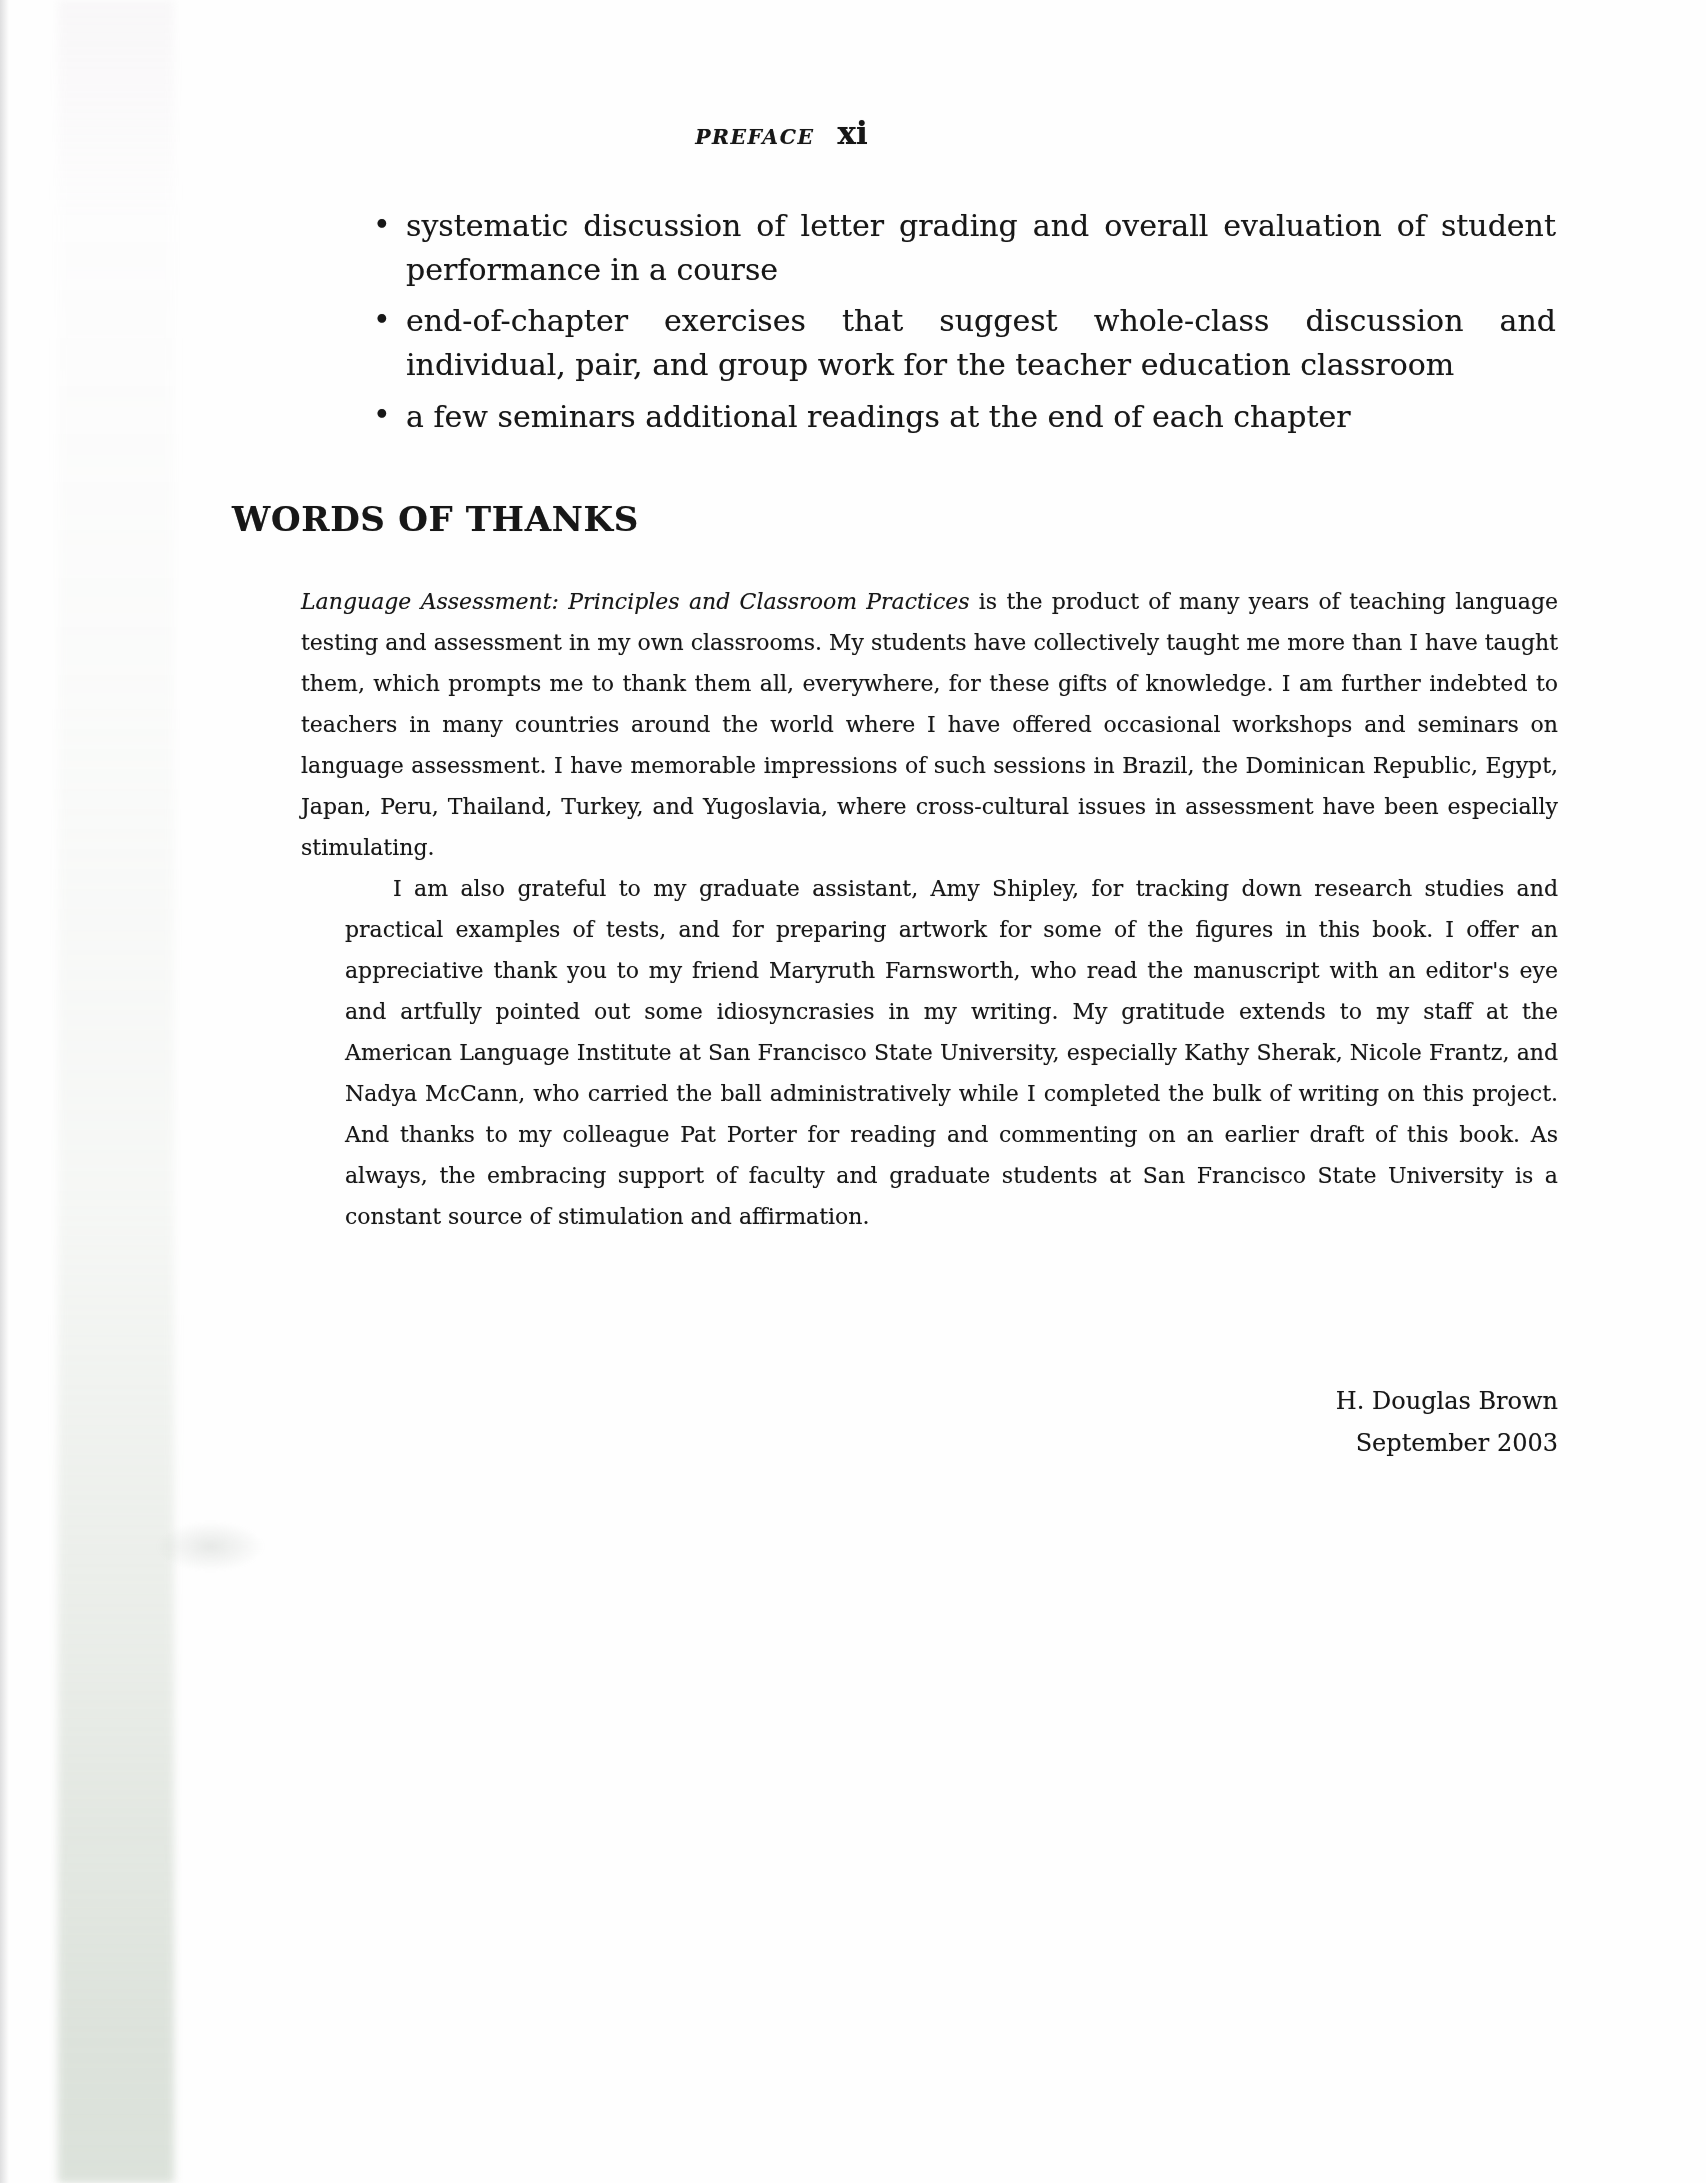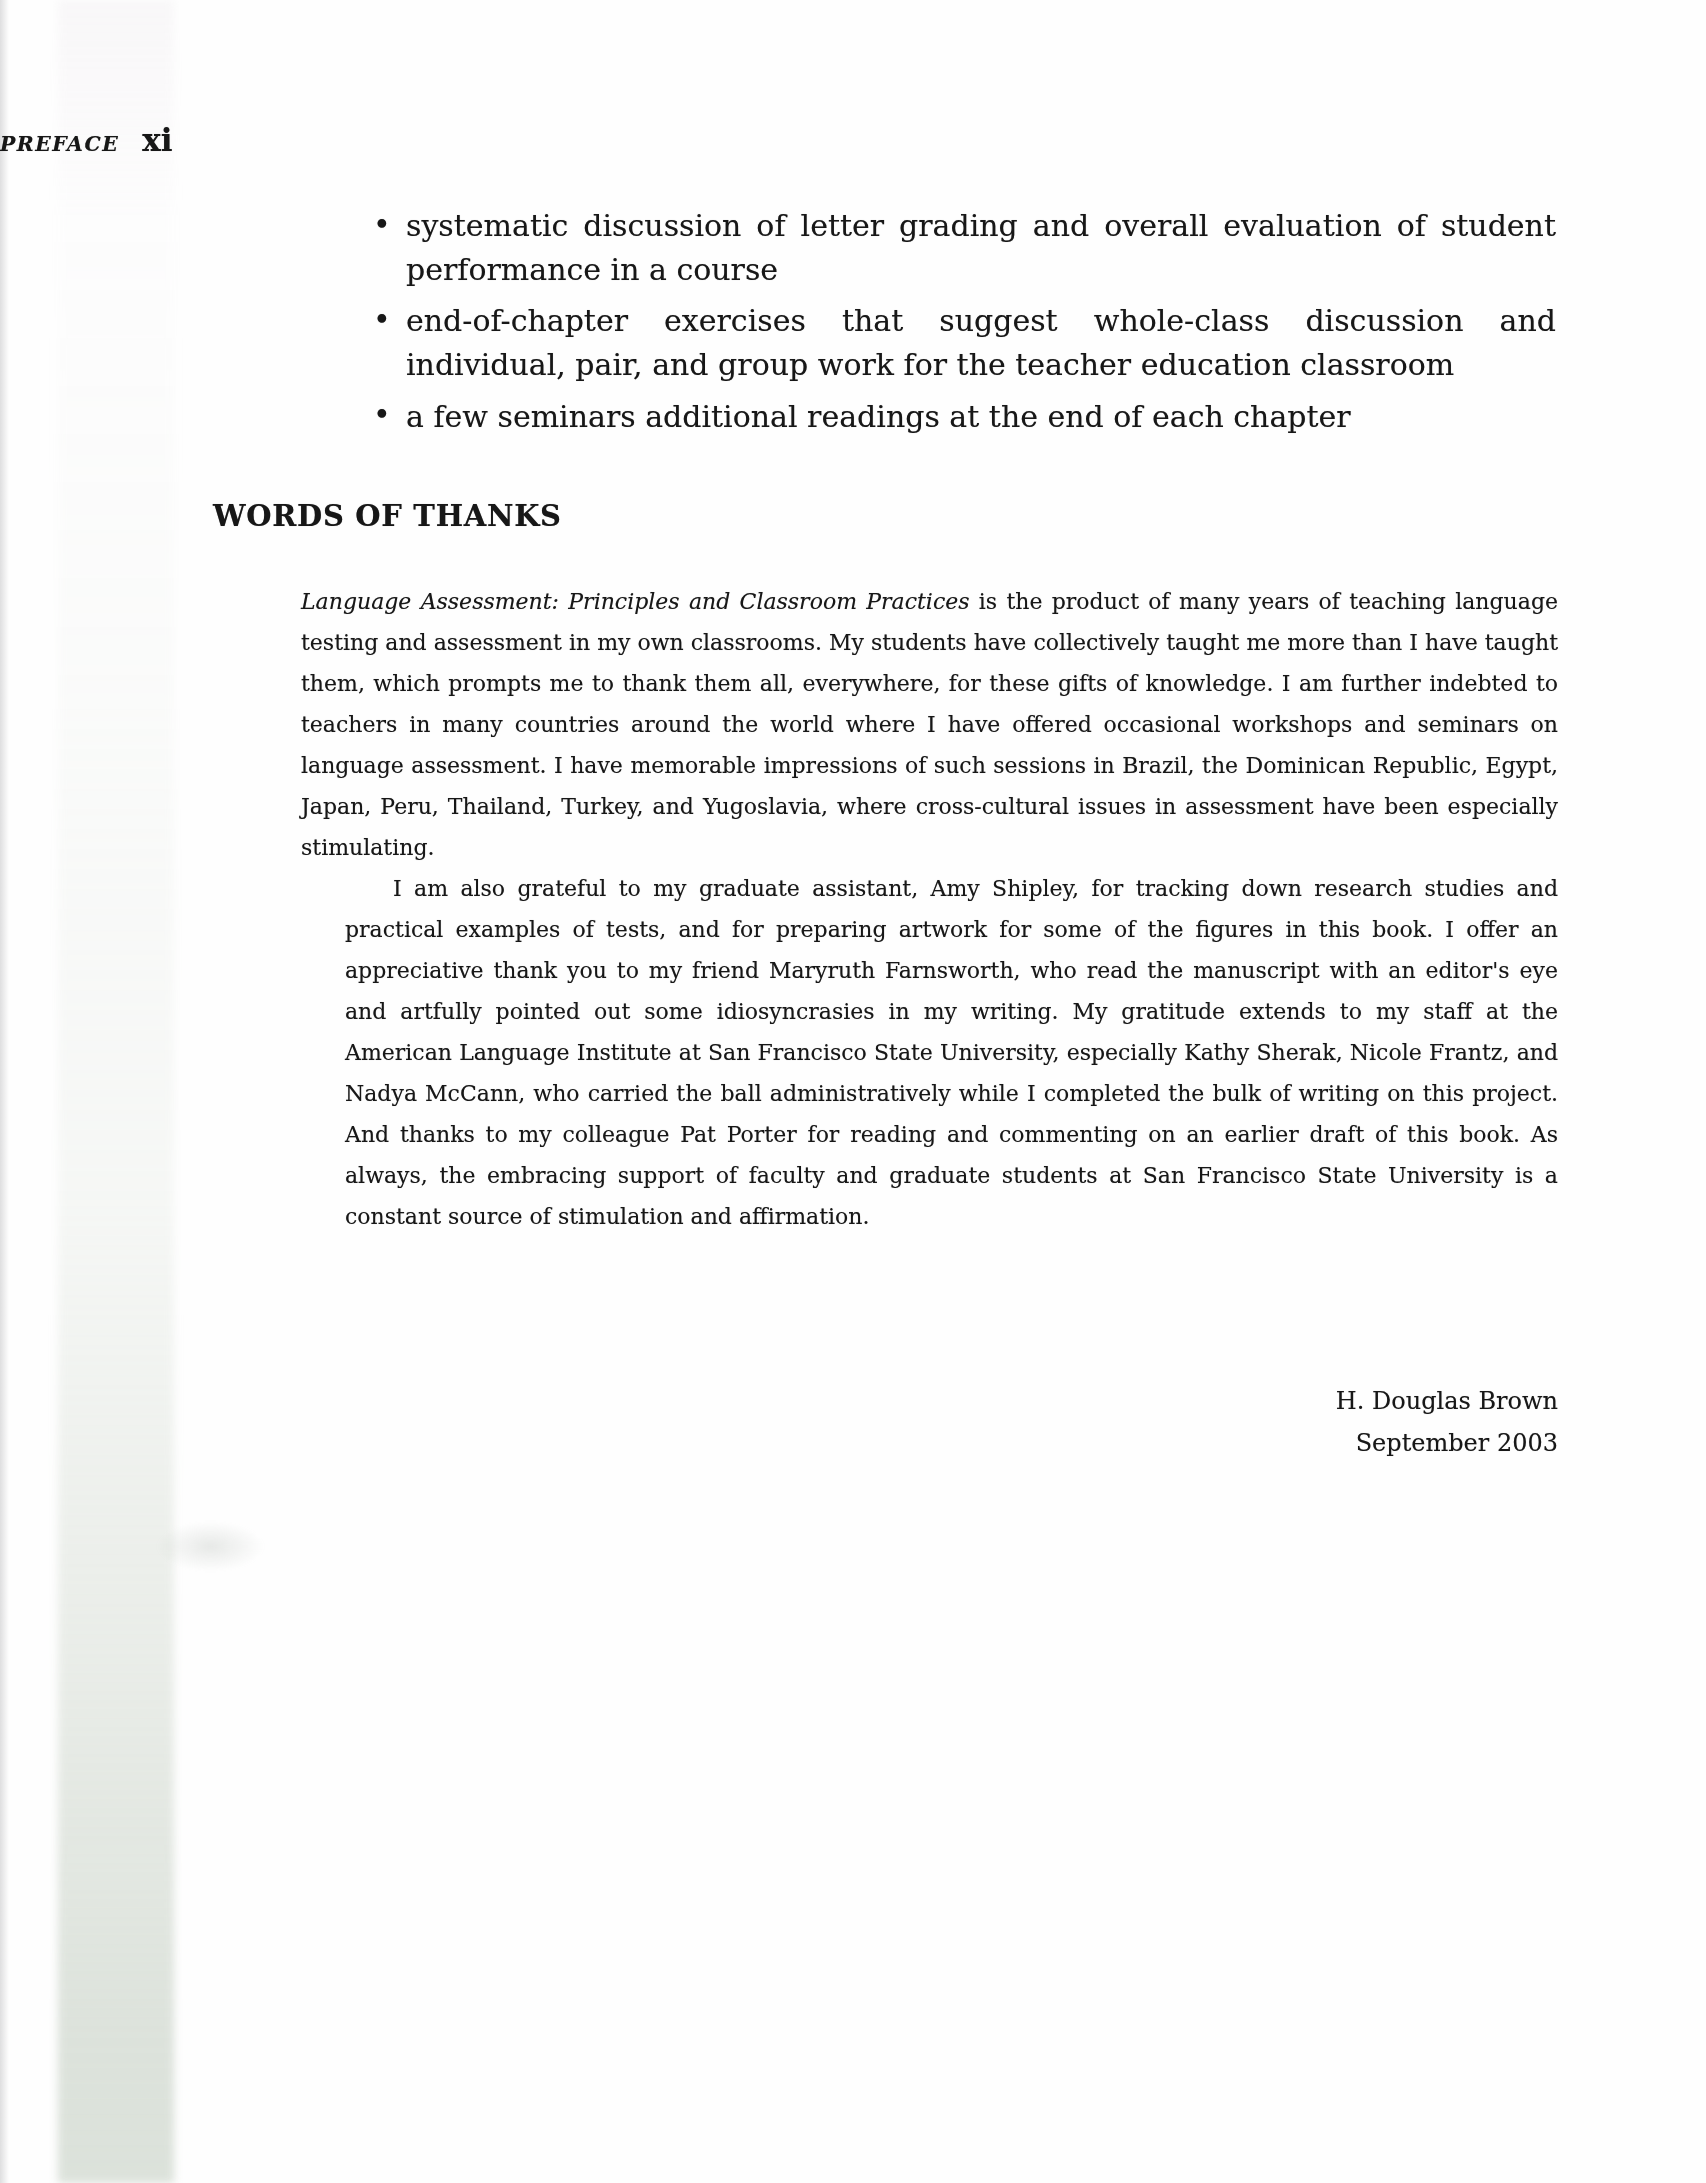--- a/index.html
+++ b/index.html
@@ -31,21 +31,21 @@
       rgba(196,206,194,0.58) 93%,
       rgba(198,208,196,0.62) 100%);
   }
   .scan-smudge {
     position: absolute; left: 156px; top: 1521px; width: 109px; height: 51px;
     background: radial-gradient(ellipse at center, rgba(150,158,150,0.22), rgba(150,158,150,0) 70%);
     filter: blur(1.5px);
   }
 
   
-  .running-head { position: absolute; top: 122px; left: 0; right: 144px; text-align: left; }
+  .running-head { position: absolute; top: 115px; left: 0; right: 144px; text-align: center; }
   .rh-section {
     font-style: italic; font-weight: 700; font-size: 20.4px;
     letter-spacing: 1.5px; margin-right: 23px;
     text-shadow: 0 0 0.7px rgba(0,0,0,0.45);
   }
   .rh-page {
     font-weight: 700; font-size: 31px;
     text-shadow: 0 0 0.7px rgba(0,0,0,0.45);
   }
 
@@ -55,22 +55,22 @@
     margin: 0; padding: 0; list-style: none;
     font-size: 30px; line-height: 44px; text-align: justify;
     text-shadow: 0 0 0.7px rgba(0,0,0,0.40);
   }
   .bullet-item { position: relative; padding-left: 33px; margin: 0 0 7.3px 0; }
   .bullet-marker { position: absolute; left: 0; top: -1.5px; }
   .ul { text-underline-offset: 5.1px; text-decoration-thickness: 2.2px; }
 
   
   .section-heading {
-    position: absolute; left: 213px; top: 499px; margin: 0;
-    font-size: 29px; font-weight: 700; letter-spacing: 0.7px;
+    position: absolute; left: 232px; top: 499px; margin: 0;
+    font-size: 34px; font-weight: 700; letter-spacing: 0.7px;
     text-shadow: 0 0 0.7px rgba(0,0,0,0.45);
   }
 
   
   .body-text {
     position: absolute; left: 301px; top: 581px; width: 1257px;
     font-size: 22px; line-height: 41px; text-align: justify;
     text-shadow: 0 0 0.7px rgba(0,0,0,0.40);
   }
   .para { margin: 0; }

